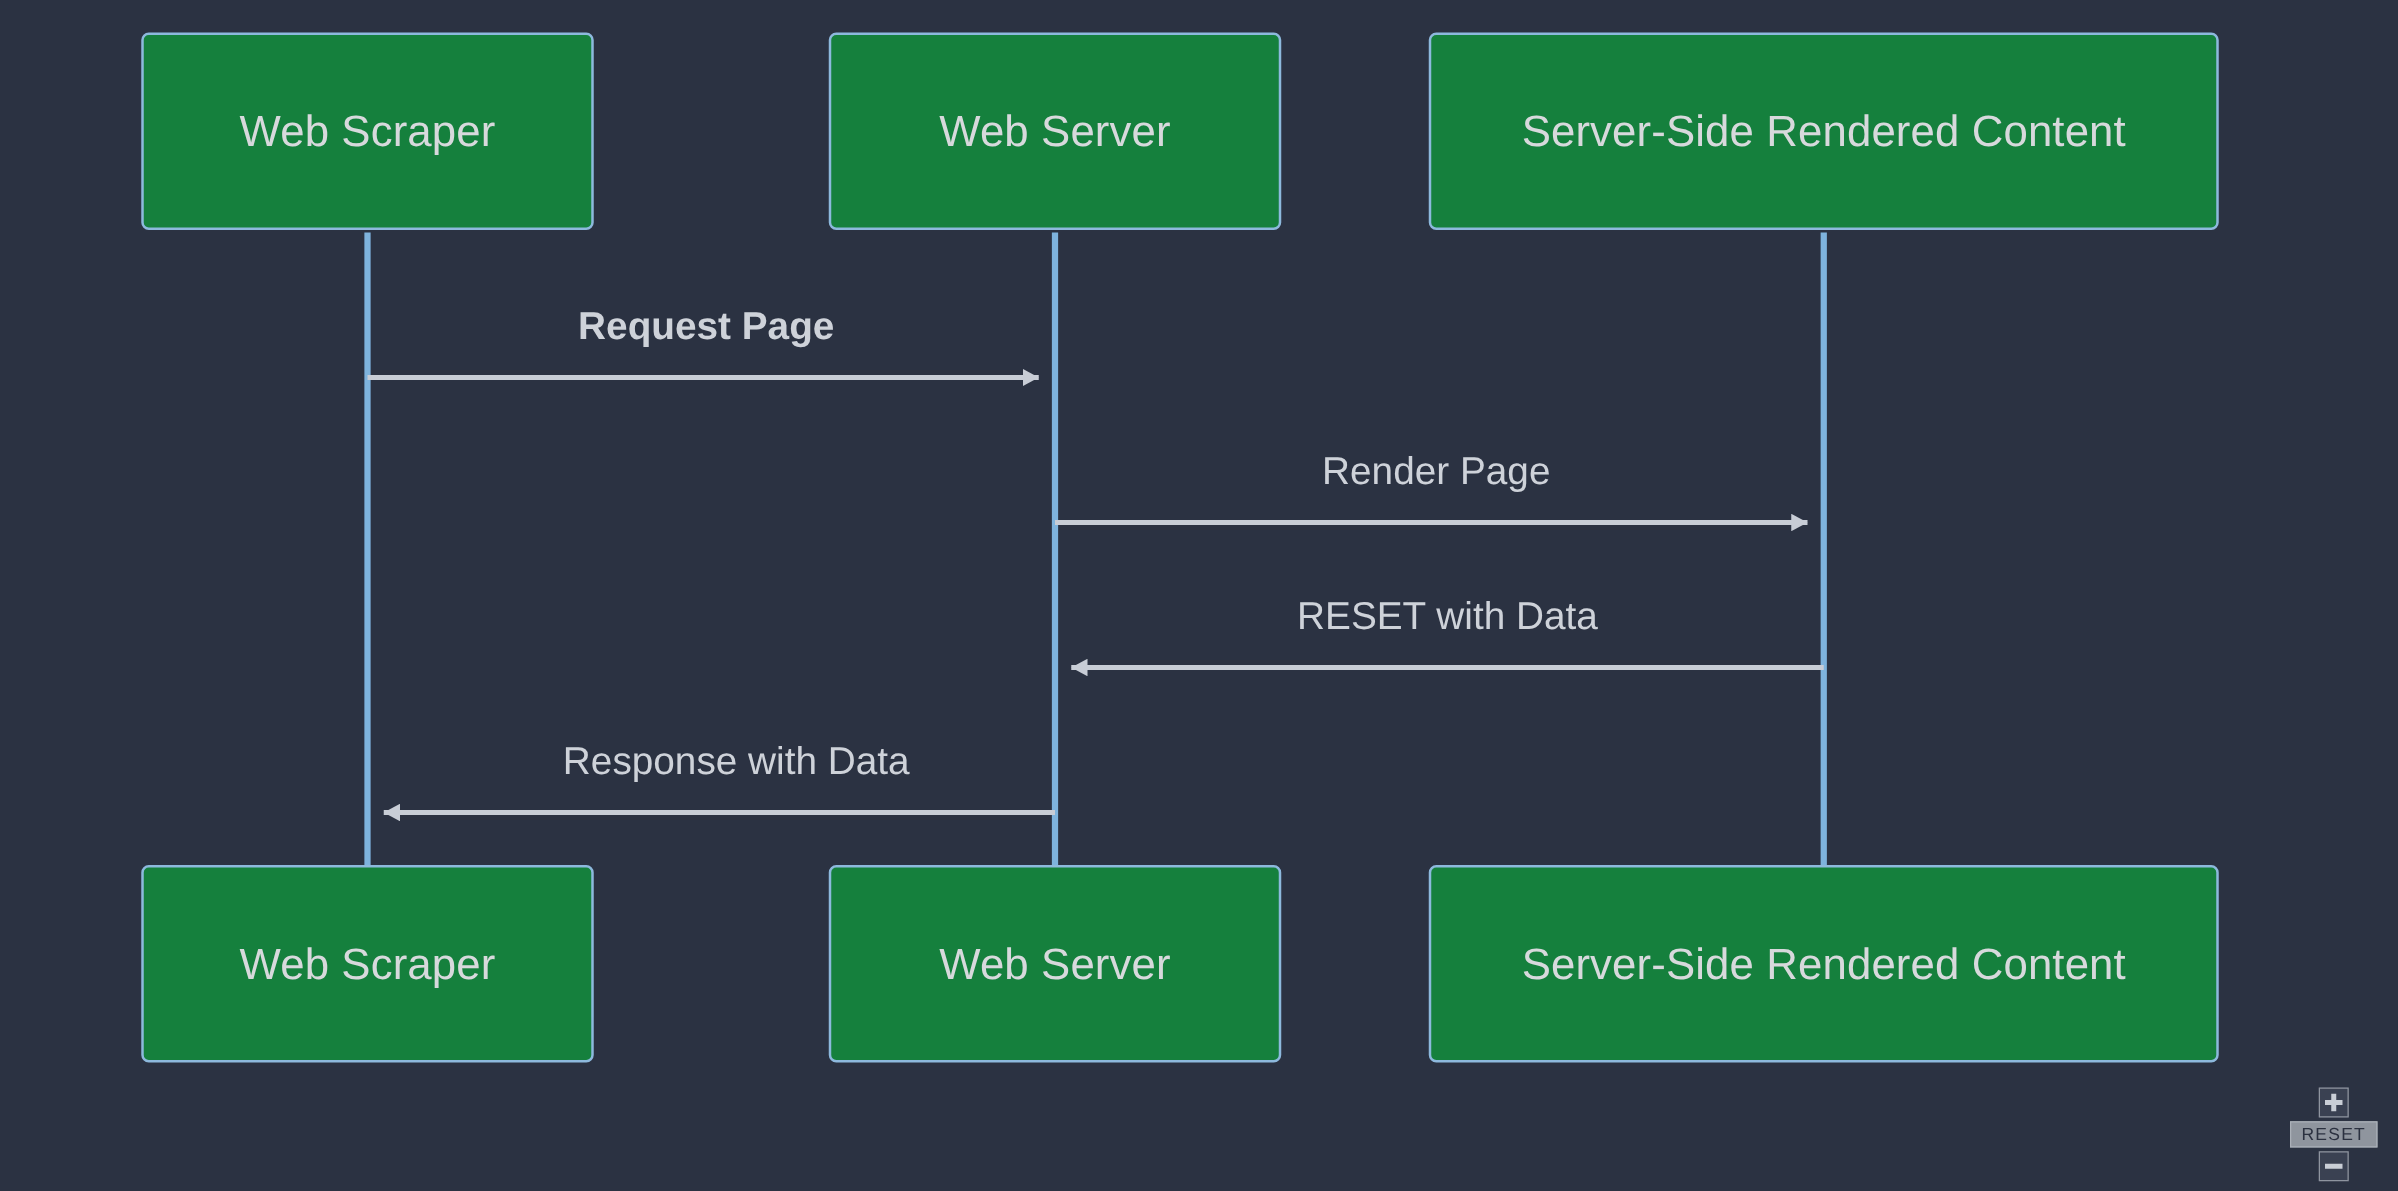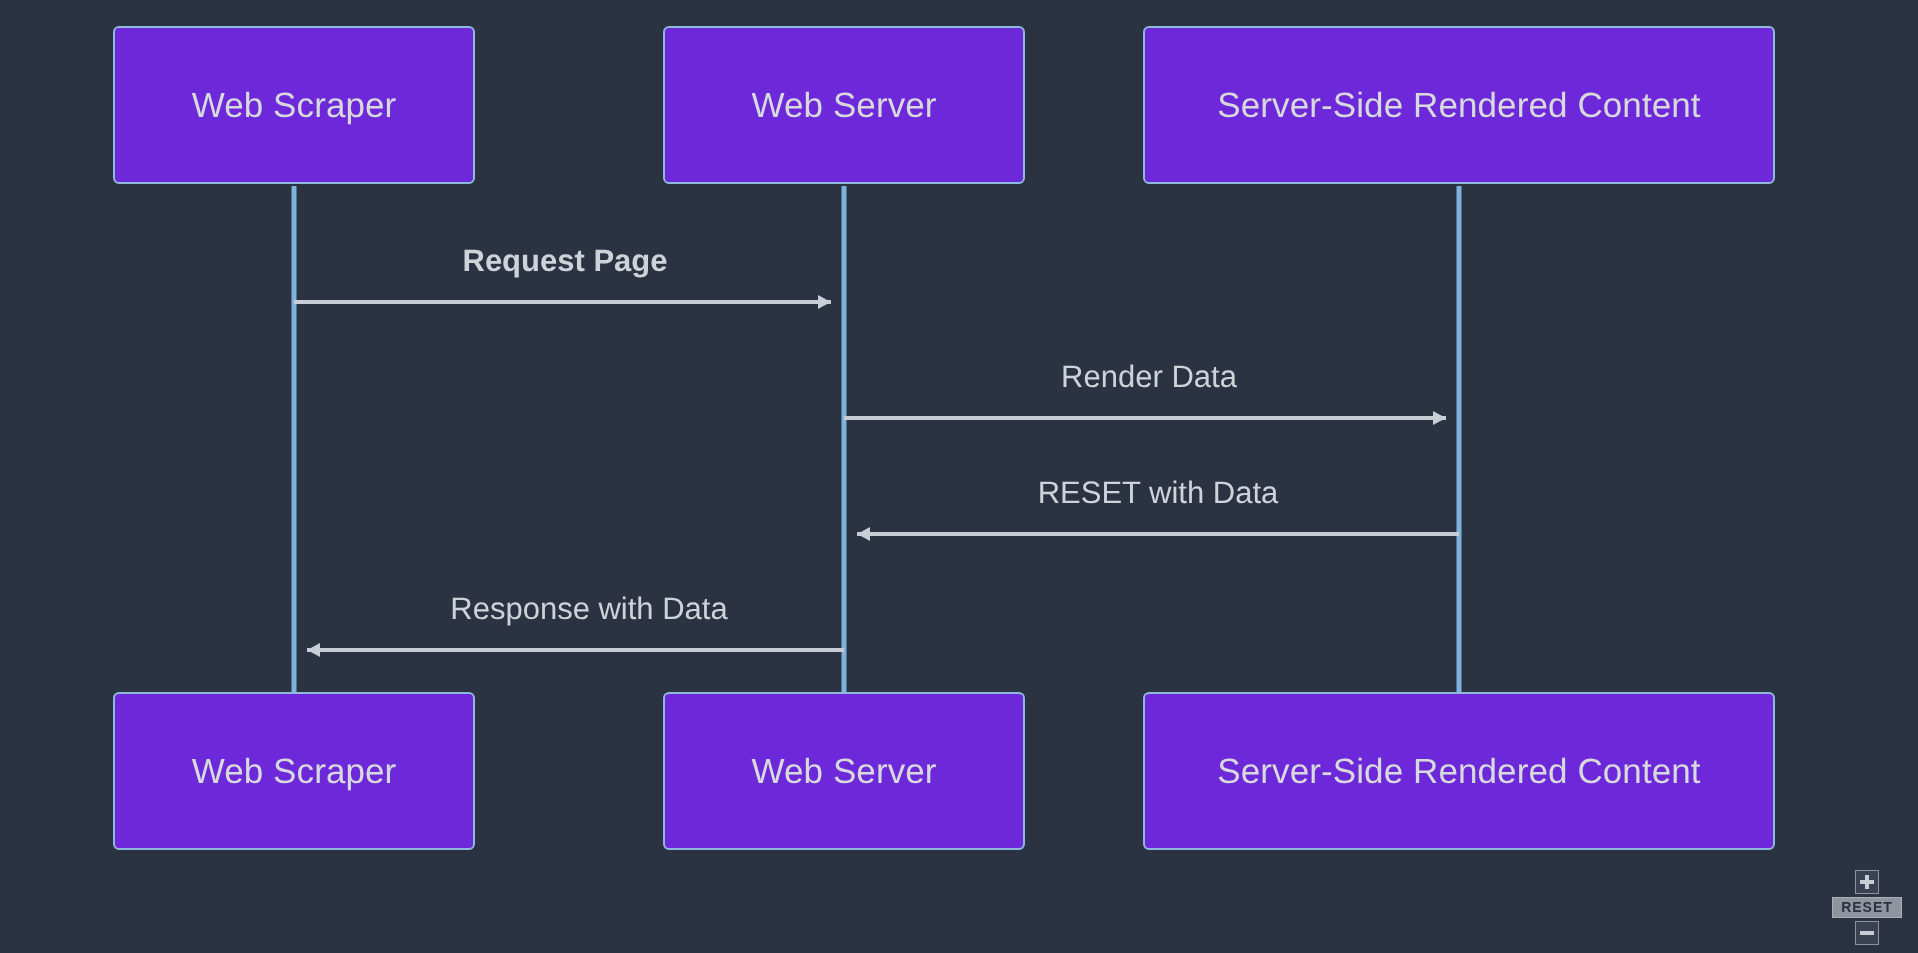--- a/index.html
+++ b/index.html
@@ -24,21 +24,21 @@
     top: 0;
     width: 1918px;
     height: 953px;
     display: block;
   }
 
   
   .participant-box {
     position: absolute;
     box-sizing: border-box;
-    background: #6d28d9;
+    background: #15803d;
     border: 2px solid #8db9dd;
     border-radius: 6px;
     display: flex;
     align-items: center;
     justify-content: center;
   }
   .participant-label {
     color: #d7d9dc;
     font-size: 35px;
     font-weight: 400;
@@ -94,21 +94,21 @@
     width: 4px;
     height: 14px;
     background: #c9ced6;
   }
   .reset-btn {
     box-sizing: border-box;
     background: #8f959e;
     border: 1px solid #aab0b8;
     color: #2b3140;
     font-size: 14px;
-    font-weight: 700;
+    font-weight: 400;
     letter-spacing: 1px;
     padding: 2px 8px 3px 8px;
     line-height: 1;
     cursor: pointer;
     text-align: center;
   }
 </style>
 </head>
 <body>
 
@@ -157,21 +157,21 @@
   <div class="participant-box" style="left:663px; top:692px; width:362px; height:158px;">
     <span class="participant-label">Web Server</span>
   </div>
 
   <div class="participant-box" style="left:1143px; top:692px; width:632px; height:158px;">
     <span class="participant-label">Server-Side Rendered Content</span>
   </div>
 
   <div class="message-label" style="left:565px; top:245px;font-weight:bold;">Request Page</div>
 
-  <div class="message-label" style="left:1149px; top:361px;">Render Data</div>
+  <div class="message-label" style="left:1149px; top:361px;">Render Page</div>
 
   <div class="message-label" style="left:1158px; top:477px;">RESET with Data</div>
 
   <div class="message-label" style="left:573px; top:593px;margin-left:16px;">Response with Data</div>
 
   <div class="zoom-controls">
     <div class="zoom-btn" title="zoom in">
       <span class="bar-h"></span>
       <span class="bar-v"></span>
     </div>

